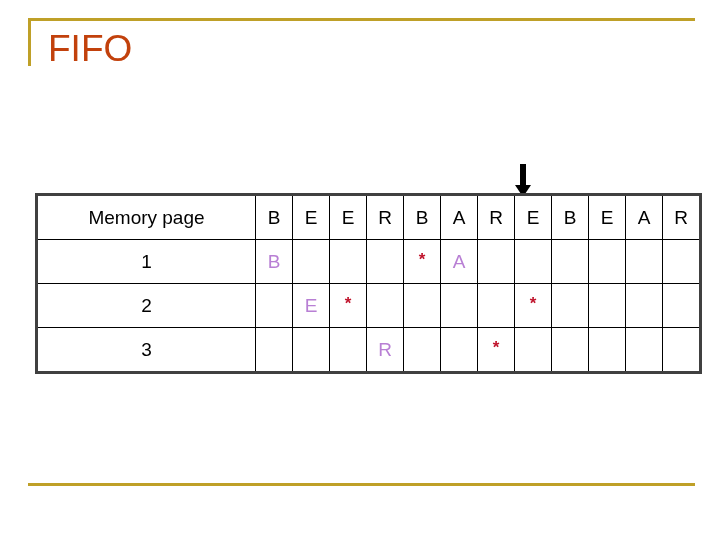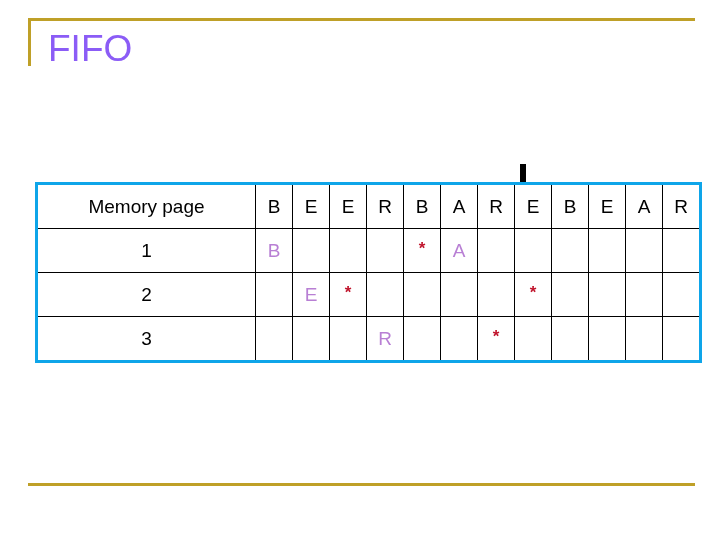--- a/index.html
+++ b/index.html
@@ -39,21 +39,21 @@
     width: 3px;
     height: 48px;
     background: #bfa028;
   }
   #page-title {
     position: absolute;
     left: 48px;
     top: 27px;
     font-size: 37px;
     line-height: 44px;
-    color: #8b5cf6;
+    color: #c2410c;
     font-family: "Liberation Sans", sans-serif;
     letter-spacing: 0px;
     white-space: nowrap;
   }
 
   
   #footer-rule {
     position: absolute;
     left: 28px;
     top: 483px;
@@ -69,26 +69,26 @@
     top: 164px;
     width: 20px;
     height: 34px;
   }
   #incoming-pointer svg { display: block; }
 
   
   #page-table {
     position: absolute;
     left: 35px;
-    top: 182px;
+    top: 193px;
     width: 650px;
     height: 175px;
     border-collapse: collapse;
     table-layout: fixed;
-    border: 3px solid #0ea5e9;
+    border: 3px solid #404040;
     background: #ffffff;
   }
   #page-table td {
     border: 1.6px solid #000000;
     padding: 0;
     margin: 0;
     text-align: center;
     vertical-align: middle;
     font-size: 19px;
     color: #000000;

